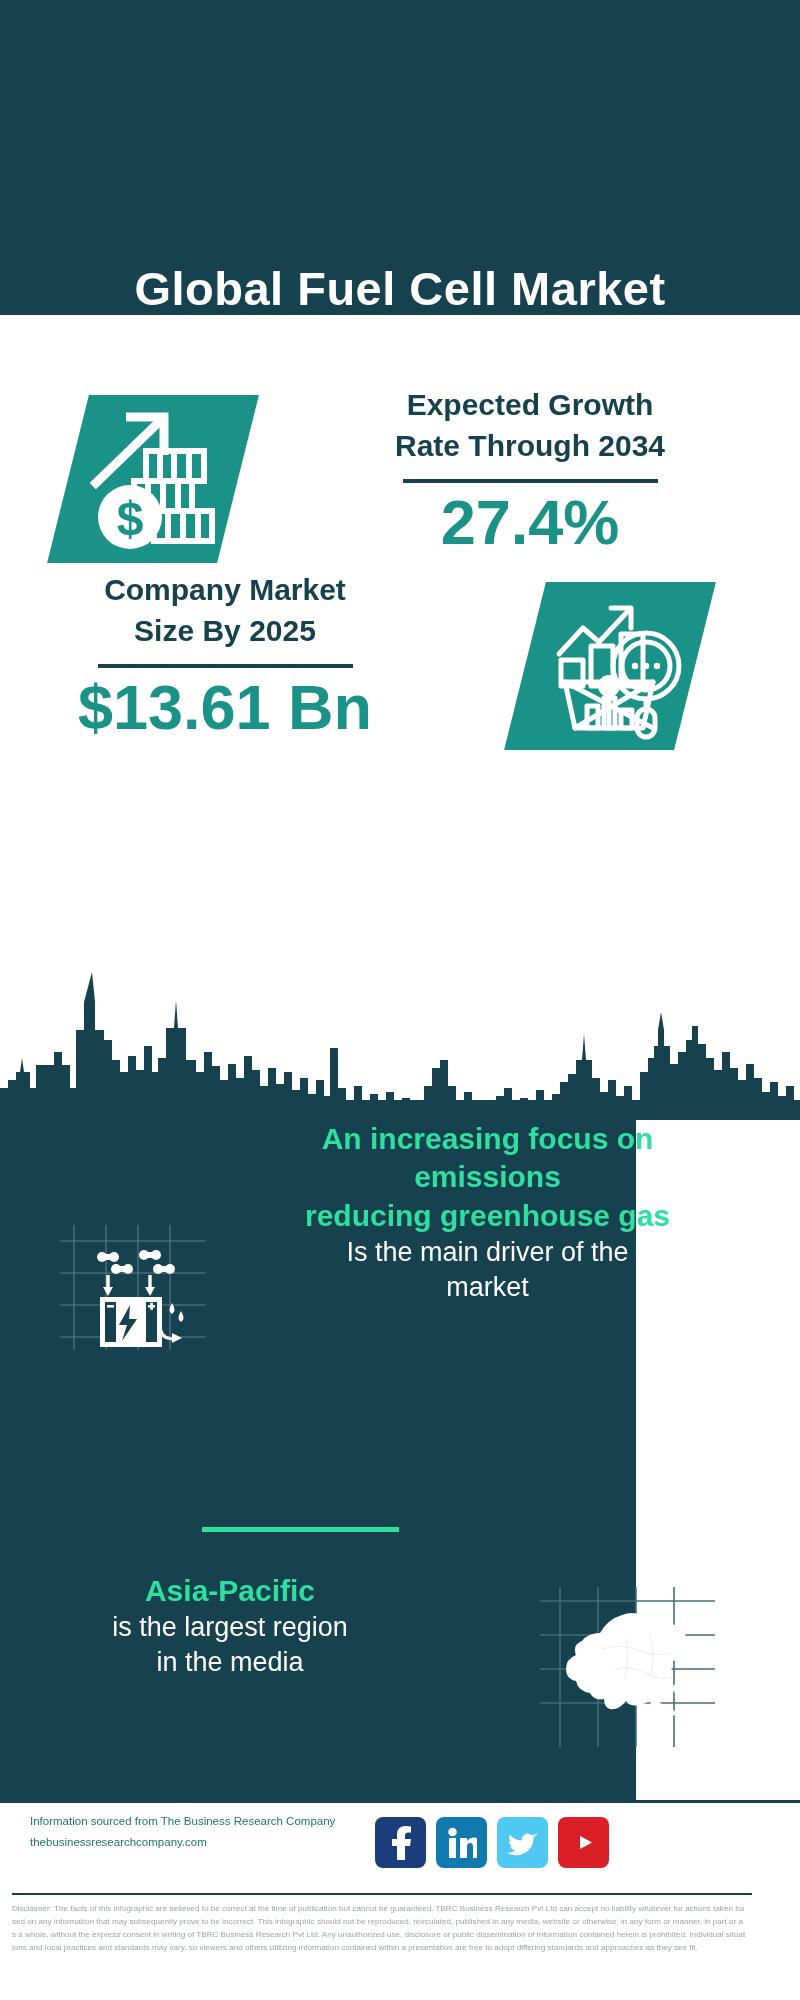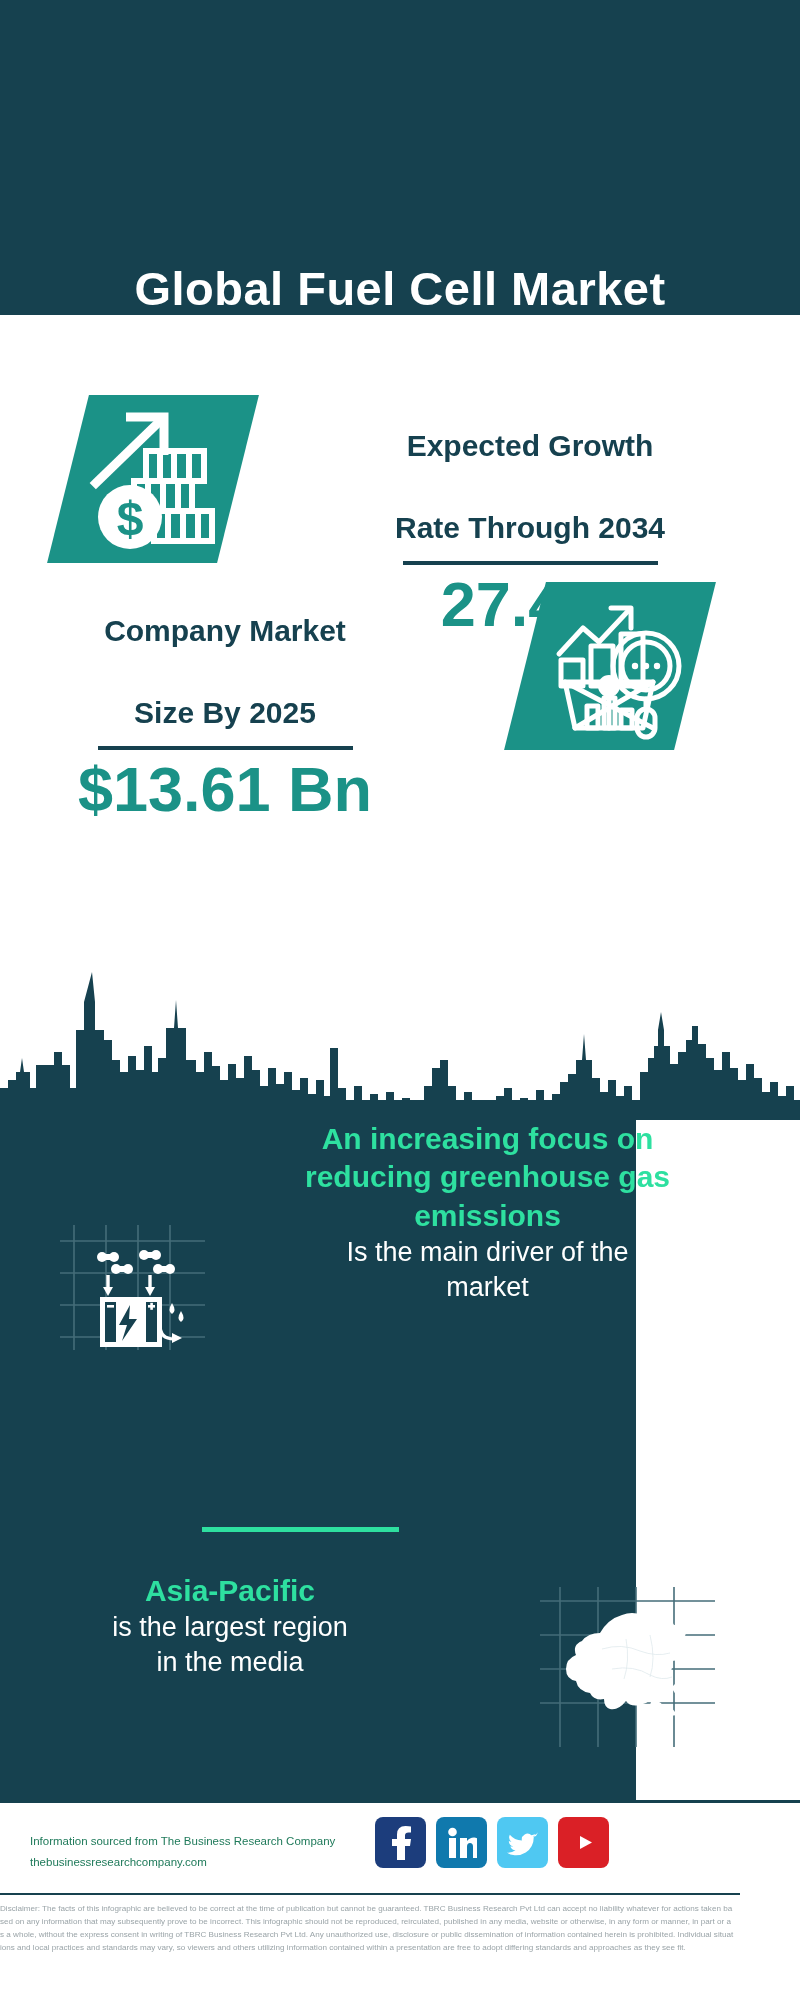--- a/index.html
+++ b/index.html
@@ -31,21 +31,21 @@
   .growth-row { position:absolute; left:0; top:70px; width:800px; height:200px; }
   .para-icon {
     position:absolute; width:170px; height:168px; background:#1b9287;
     transform:skewX(-14deg);
   }
   .para-inner { transform:skewX(14deg); width:100%; height:100%; position:relative; }
   .growth-icon-box { left:68px; top:10px; }
 
   .growth-text { position:absolute; left:330px; top:0px; width:400px; text-align:center; }
   .stat-title {
-    color:#16414f; font-size:30px; font-weight:bold; line-height:1.35;margin-top:41px;
+    color:#16414f; font-size:30px; font-weight:bold; line-height:1.35;
   }
   .rule-dark {
     width:255px; height:4px; background:#16414f; margin:13px auto 6px auto;
   }
   .stat-value {
     color:#1b9287; font-size:63px; font-weight:bold; line-height:1.05;
   }
 
   
   .size-row { position:absolute; left:0; top:255px; width:800px; height:210px; }
@@ -90,35 +90,35 @@
   .region-icon {
     position:absolute; left:540px; top:15px; width:175px; height:160px;
   }
 
   
   .footer {
     position:absolute; left:0; top:1800px; width:800px; height:90px;
     background:#ffffff; border-top:3px solid #16414f;
   }
   .footer-src {
-    position:absolute; left:30px; top:28px; width:350px;
+    position:absolute; left:30px; top:8px; width:350px;
     color:#1f7a5a; font-size:11.5px; line-height:1.85;
   }
   .socials { position:absolute; left:375px; top:14px; display:flex; gap:10px; }
   .social {
     width:51px; height:51px; border-radius:8px;
     display:flex; align-items:center; justify-content:center;
   }
   .s-fb { background:#1c3d7c; }
   .s-li { background:#1079ad; }
   .s-tw { background:#4fc8f2; }
   .s-yt { background:#da2026; }
 
   .disclaimer {
-    position:absolute; left:0; top:1893px; width:740px; height:107px;
+    position:absolute; left:12px; top:1893px; width:740px; height:107px;
     background:#ffffff; border-top:2px solid #16414f;
     padding:7px 6px 0 0;
     color:#9aa4a8; font-size:8.1px; line-height:1.62; text-align:left;
     word-break:break-all;
   }
 </style>
 </head>
 <body>
 
 <div class="header">
@@ -274,22 +274,22 @@
           <path d="M112 78 q5 8 0 11 q-5 -3 0 -11"></path>
           <path d="M121 86 q5 8 0 11 q-5 -3 0 -11"></path>
         </g>
         <path d="M100 100 q0 14 14 14" stroke="#ffffff" stroke-width="3.2" fill="none"></path>
         <polygon points="112,108 122,113 112,118" fill="#ffffff"></polygon>
       </svg>
     </div>
 
     <div class="driver-text">
       <div class="accent-line">An increasing focus on</div>
+      <div class="accent-line">emissions</div>
       <div class="accent-line">reducing greenhouse gas</div>
-      <div class="accent-line">emissions</div>
       <div class="white-line">Is the main driver of the</div>
       <div class="white-line">market</div>
     </div>
   </div>
 
   <div class="rule-green"></div>
 
   <div class="region-row">
 
     <div class="region-text">

